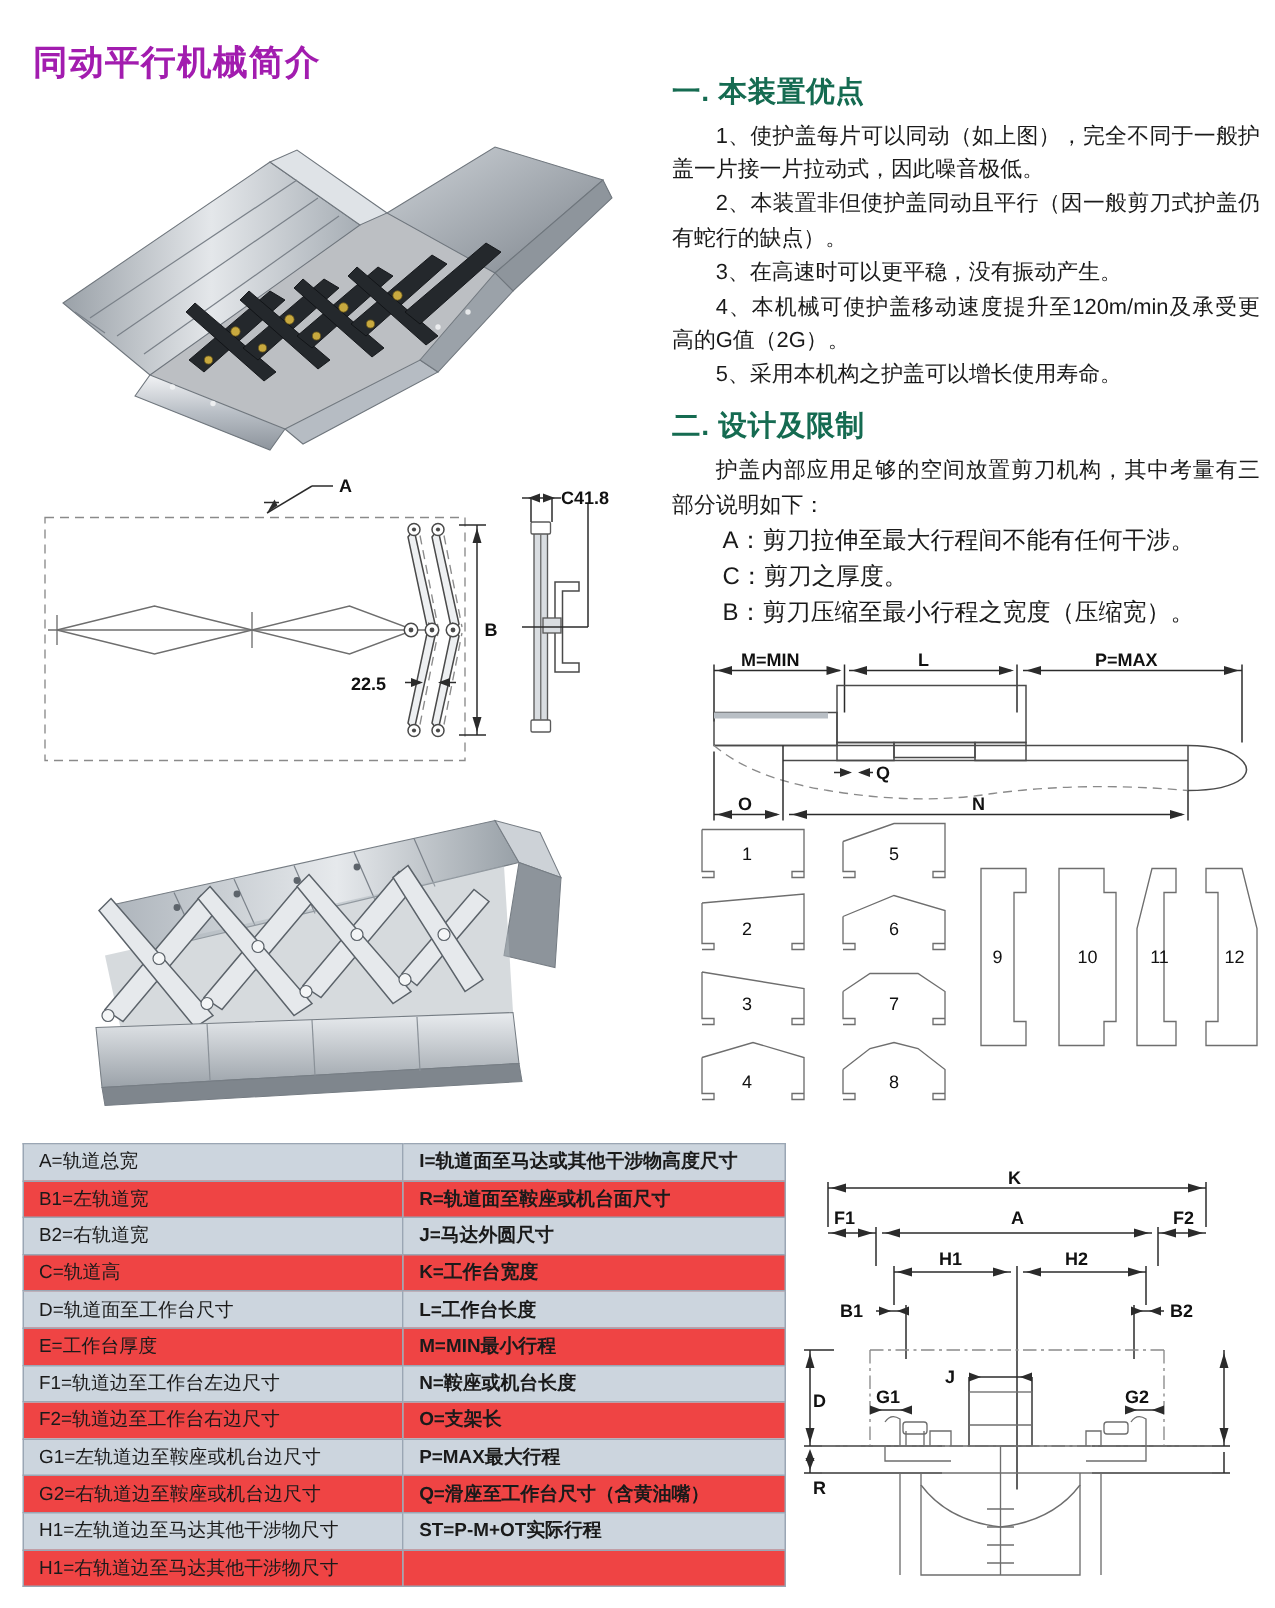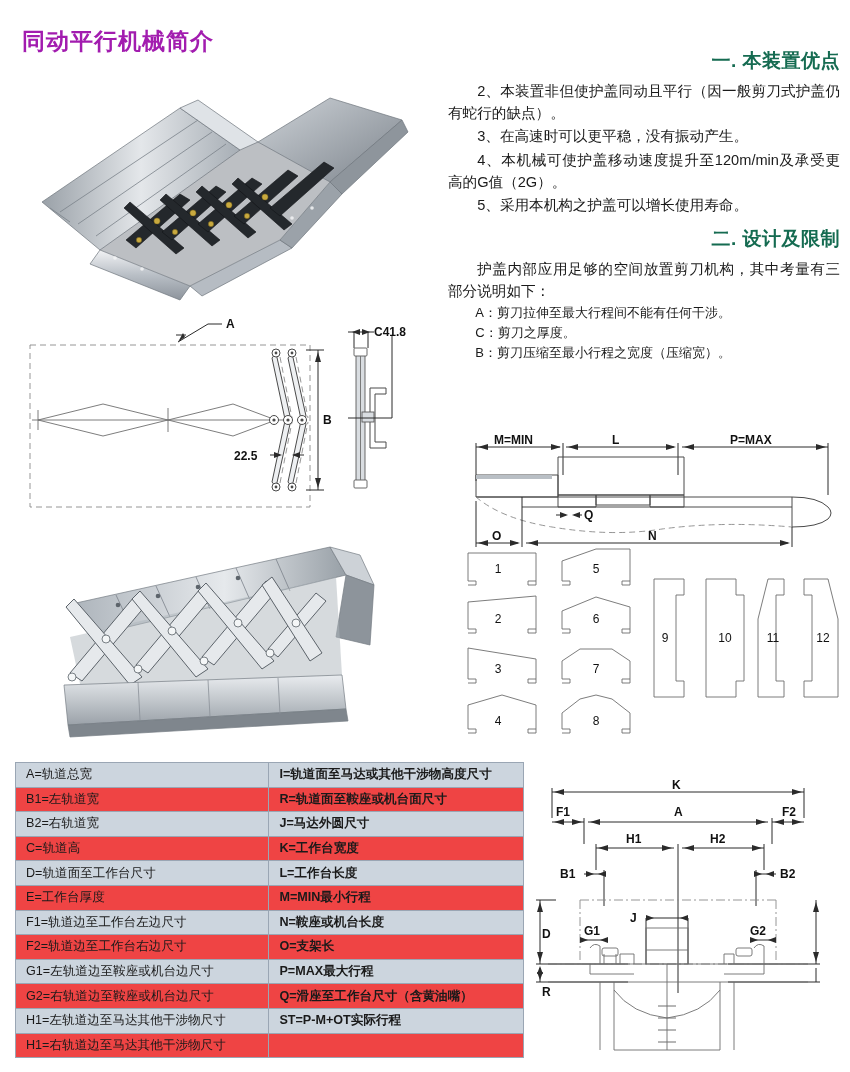--- a/index.html
+++ b/index.html
@@ -22,30 +22,30 @@
   .photo { position:absolute; }
   #photo-v { left:30px; top:90px; width:390px; height:215px; }
   #photo-flat { left:30px; top:525px; width:390px; height:220px; }
 
   
   #text-column {
     position:absolute; left:448px; top:48px; width:392px;
   }
   .section-heading {
     color:#156b51; font-weight:bold; font-size:19px;
-    letter-spacing:0.5px; margin:0 0 6px 0;text-align:right;
+    letter-spacing:0.5px; margin:0 0 6px 0;
   }
   .section-heading.second { margin-top:10px; }
   .para {
     font-size:14.6px; line-height:1.52; margin:0 0 1px 0;
     text-align:justify; text-justify:inter-ideograph;
     text-indent:2em;
   }
   .sub-item {
-    font-size:13px; line-height:1.52; margin:0;
+    font-size:16px; line-height:1.52; margin:0;
     padding-left:2.1em;
   }
 
   
   #legend-table {
     position:absolute; left:15px; top:762px;
     width:509px; border-collapse:collapse;
   }
   #legend-table td {
     border:1px solid #9aa6b4;
@@ -535,20 +535,21 @@
       <path d="M62 186 L62 196 L106 196"></path>
       <path d="M236 186 L236 196 L196 196"></path>
     </g>
   </svg>
 </div>
 
 <div id="text-column">
 
   <h2 class="section-heading">一. 本装置优点</h2>
 
+  <p class="para">1、使护盖每片可以同动（如上图），完全不同于一般护盖一片接一片拉动式，因此噪音极低。</p>
   <p class="para">2、本装置非但使护盖同动且平行（因一般剪刀式护盖仍有蛇行的缺点）。</p>
   <p class="para">3、在高速时可以更平稳，没有振动产生。</p>
   <p class="para">4、本机械可使护盖移动速度提升至120m/min及承受更高的G值（2G）。</p>
   <p class="para">5、采用本机构之护盖可以增长使用寿命。</p>
 
   <h2 class="section-heading second">二. 设计及限制</h2>
 
   <p class="para">护盖内部应用足够的空间放置剪刀机构，其中考量有三部分说明如下：</p>
   <p class="sub-item">A：剪刀拉伸至最大行程间不能有任何干涉。</p>
   <p class="sub-item">C：剪刀之厚度。</p>

